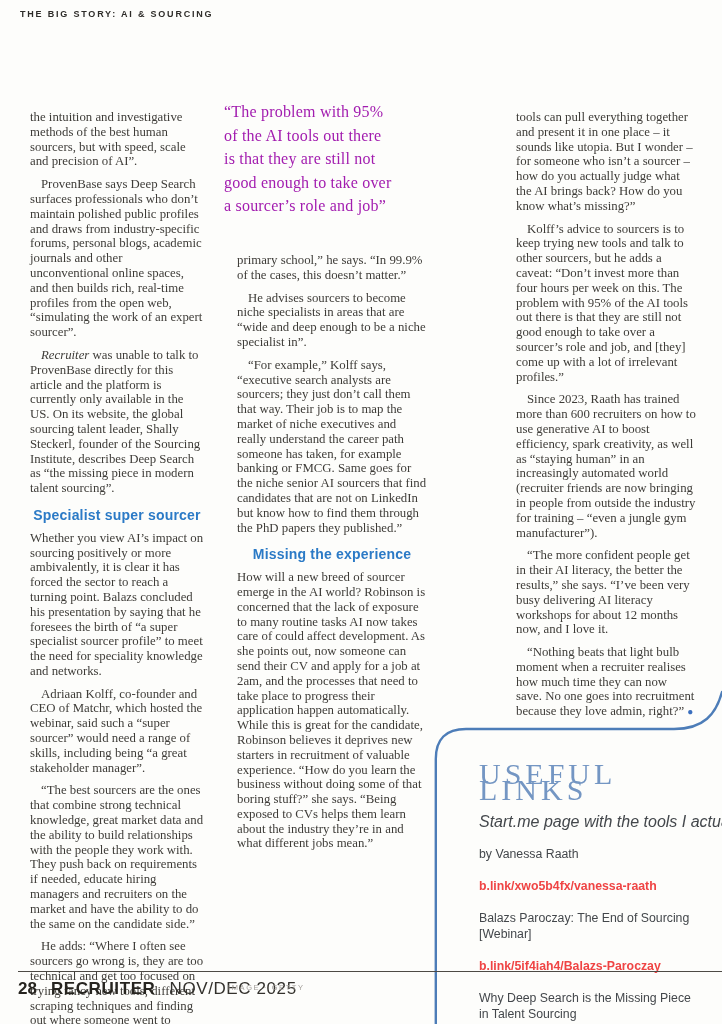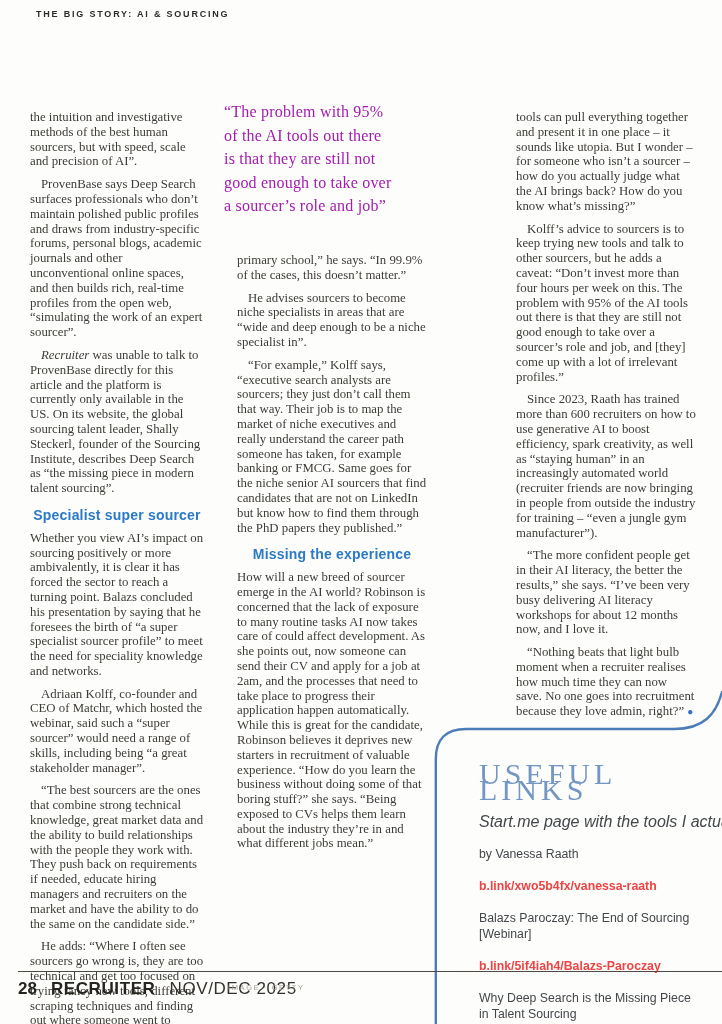--- a/index.html
+++ b/index.html
@@ -2,21 +2,21 @@
 <html><head>
 <meta charset="utf-8">
 <style>
   html,body { margin:0; padding:0; }
   body {
     width:722px; height:1024px; position:relative; overflow:hidden;
     background:#fdfdfb;
     font-family:"Liberation Serif", serif;
   }
   .kicker {
-    position:absolute; left:36px; top:9px;
+    position:absolute; left:20px; top:9px;
     font-family:"Liberation Sans", sans-serif; font-weight:bold;
     font-size:9px; letter-spacing:1.8px; color:#2e2c29;
   }
   .col { position:absolute; top:102px; font-size:12.8px; line-height:14.8px; color:#3e3c38; }
   .col p { margin:8px; }
   .col p.ind { text-indent:11px; }
   .col1 { left:22px;  width:190px; }
   .col2 { left:229px; width:206px; top:245px; }
   .col3 { left:508px; width:196px; }
   .subhead {

